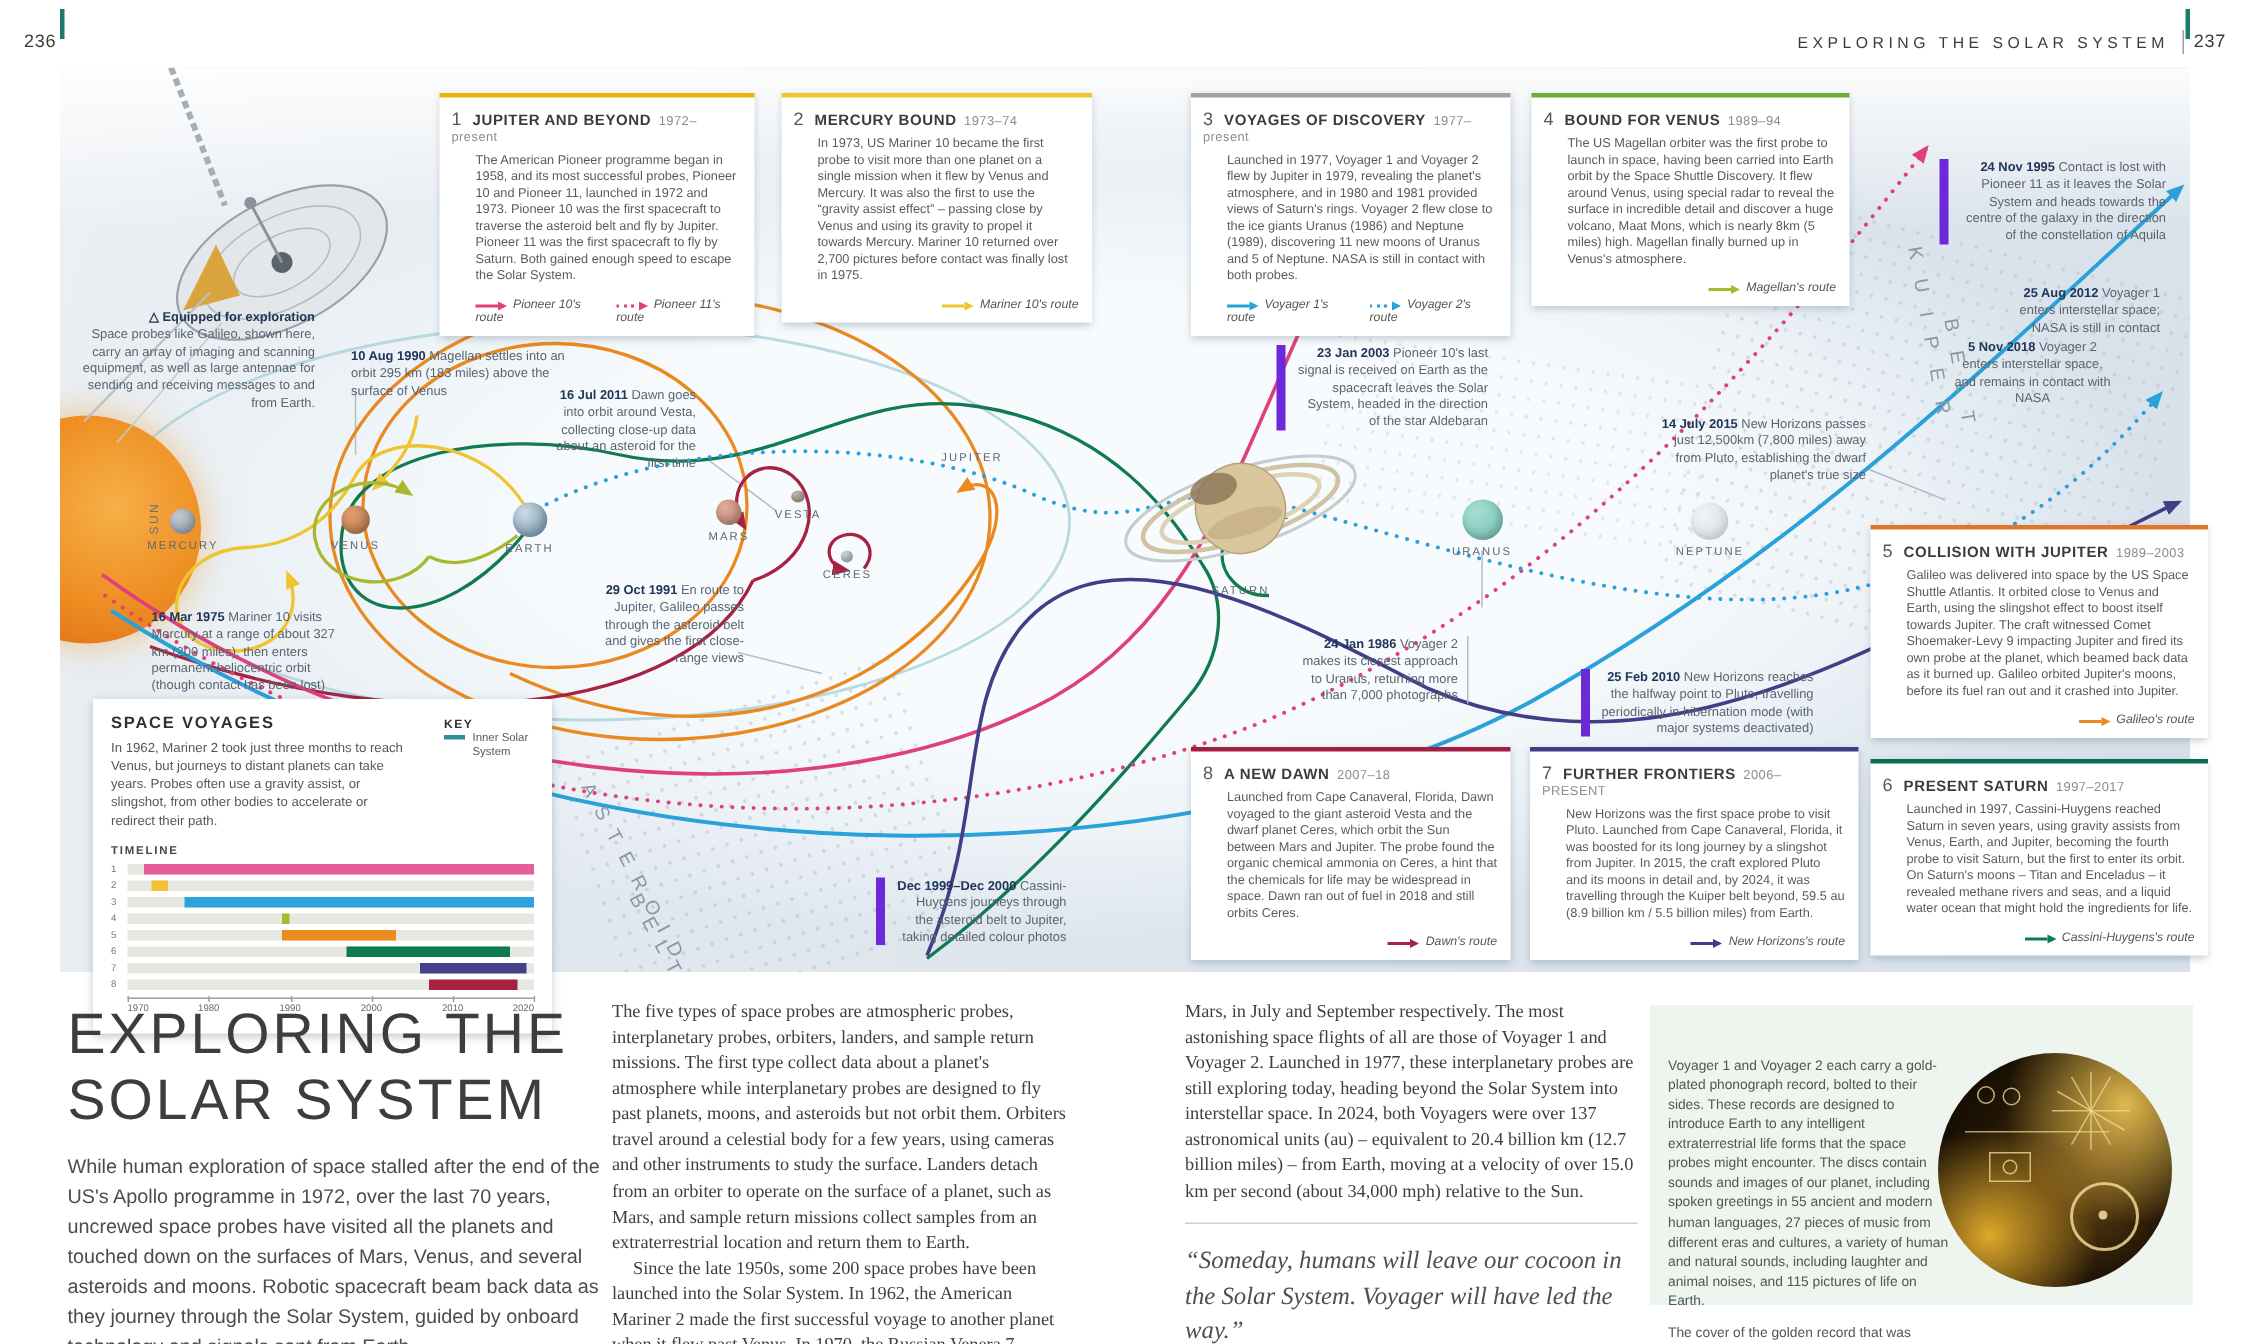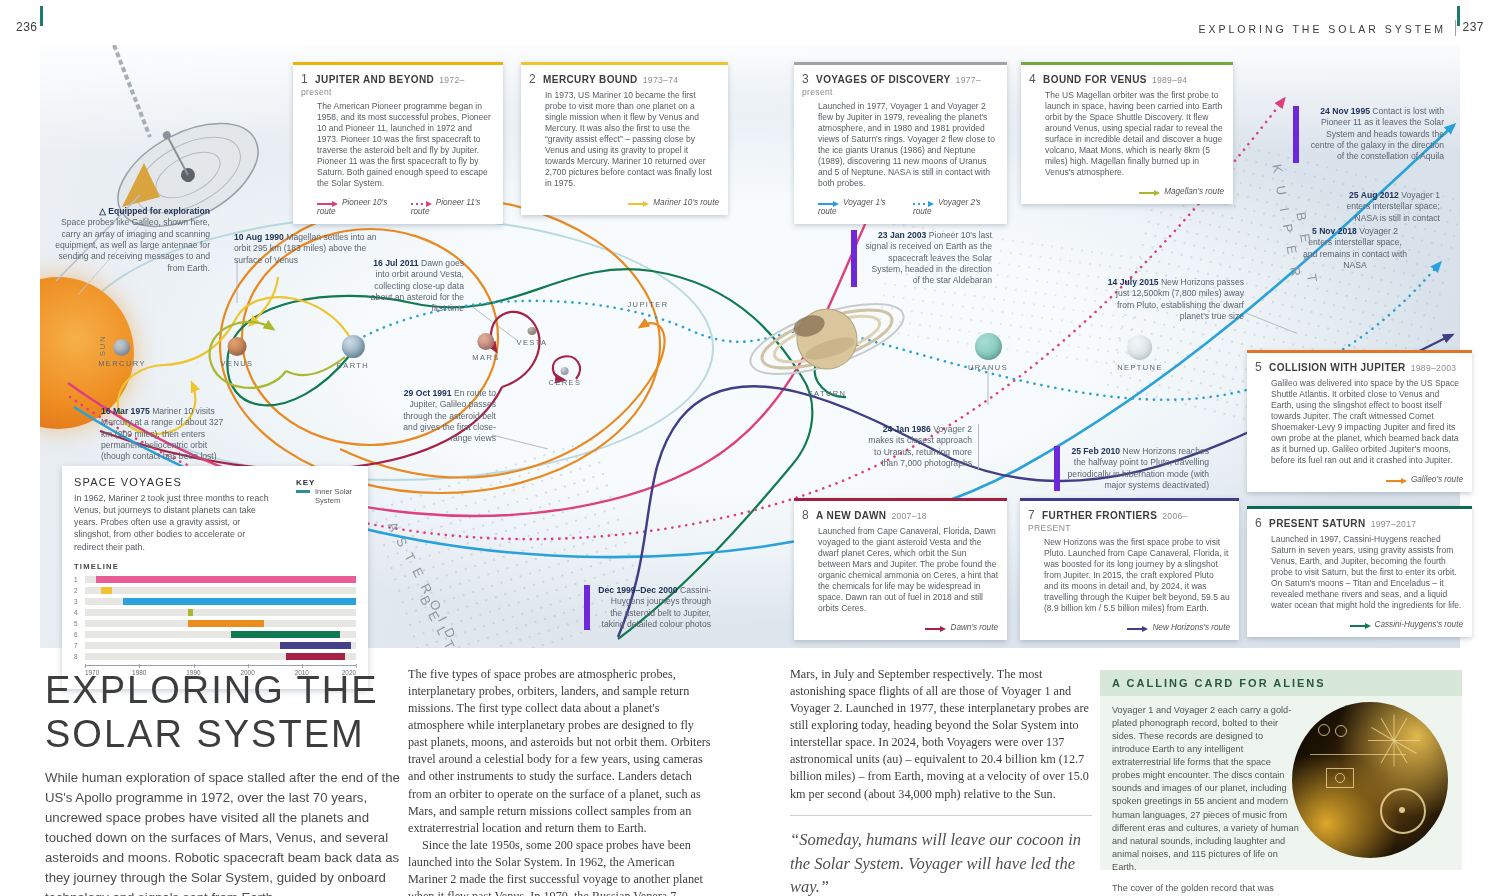--- a/index.html
+++ b/index.html
@@ -58,21 +58,21 @@
   .lt{display:block;width:0;height:0;border-left:6px solid var(--c);border-top:3.5px solid transparent;border-bottom:3.5px solid transparent;}
   .llabel{font-style:italic;color:#555;}
   .c-pink{--c:#df3f7d;} .c-yellow{--c:#eec42f;} .c-blue{--c:#29a1d9;} .c-ygreen{--c:#a9b82e;}
   .c-orange{--c:#e9891f;} .c-dgreen{--c:#117a50;} .c-navy{--c:#413d87;} .c-dred{--c:#a62242;}
   .bt-1{border-top:3px solid #eab308;} .bt-2{border-top:3px solid #edc52f;} .bt-3{border-top:3px solid #a3a3a3;}
   .bt-4{border-top:3px solid #6faa3a;} .bt-5{border-top:3px solid #e0762a;} .bt-6{border-top:3px solid #0c6b54;}
   .bt-7{border-top:3px solid #3f3c88;} .bt-8{border-top:3px solid #a31f3f;}
 
   
   #svbox{position:absolute;left:62px;top:466px;width:282px;background:#fff;box-shadow:0 2px 6px rgba(70,90,110,.3);padding:10px 12px 10px 12px;}
-  .sv-title{font-size:11px;font-weight:normal;letter-spacing:1.2px;color:#303030;}
+  .sv-title{font-size:11px;font-weight:bold;letter-spacing:1.2px;color:#303030;}
   .sv-body{font-size:8.8px;color:#54585e;line-height:1.38;width:198px;margin-top:4px;}
   .sv-key{position:absolute;right:10px;top:12px;width:62px;font-size:8px;color:#54585e;}
   .key-title{font-weight:bold;letter-spacing:1px;color:#303030;}
   .key-dash{display:inline-block;width:14px;height:3px;background:#2d8f98;margin:3px 5px 0 0;vertical-align:top;}
   .key-label{display:inline-block;width:40px;font-size:7.6px;line-height:1.25;}
   .sv-tl-title{font-size:7.6px;font-weight:bold;letter-spacing:1.2px;color:#44474c;margin:9px 0 4px;}
   .tl-row{display:flex;align-items:center;height:9px;margin-bottom:2px;}
   .tl-num{width:11px;font-size:6.4px;color:#74777c;}
   .tl-track{position:relative;flex:1;height:7px;background:#e6e6e3;}
   .tl-bar{position:absolute;top:0;height:100%;}
@@ -496,21 +496,20 @@
   </div>
 
   <div class="bcol" id="colC">
     <p>Mars, in July and September respectively. The most astonishing space flights of all are those of Voyager 1 and Voyager 2. Launched in 1977, these interplanetary probes are still exploring today, heading beyond the Solar System into interstellar space. In 2024, both Voyagers were over 137 astronomical units (au) – equivalent to 20.4 billion km (12.7 billion miles) – from Earth, moving at a velocity of over 15.0 km per second (about 34,000 mph) relative to the Sun.</p>
     <hr class="rule">
     <div class="quote">“Someday, humans will leave our cocoon in the Solar System. Voyager will have led the way.”</div>
 
   </div>
 
   <div id="ccard">
-    <div class="cc-head">A CALLING CARD FOR ALIENS</div>
     <div class="cc-body">
       <span>Voyager 1 and Voyager 2 each carry a gold-plated phonograph record, bolted to their sides. These records are designed to introduce Earth to any intelligent extraterrestrial life forms that the space probes might encounter. The discs contain sounds and images of our planet, including spoken greetings in 55 ancient and modern human languages, 27 pieces of music from different eras and cultures, a variety of human and natural sounds, including laughter and animal noises, and 115 pictures of life on Earth.</span>
       <div class="cc-cap">The cover of the golden record that was attached to Voyager 1 in 1977</div>
     </div>
     <div class="record">
       <div class="rec-ring"></div>
       <div class="rec-glasses"></div>
       <div class="rec-line"></div>
       <div class="rec-burst"></div>
       <div class="rec-burst b2"></div>

